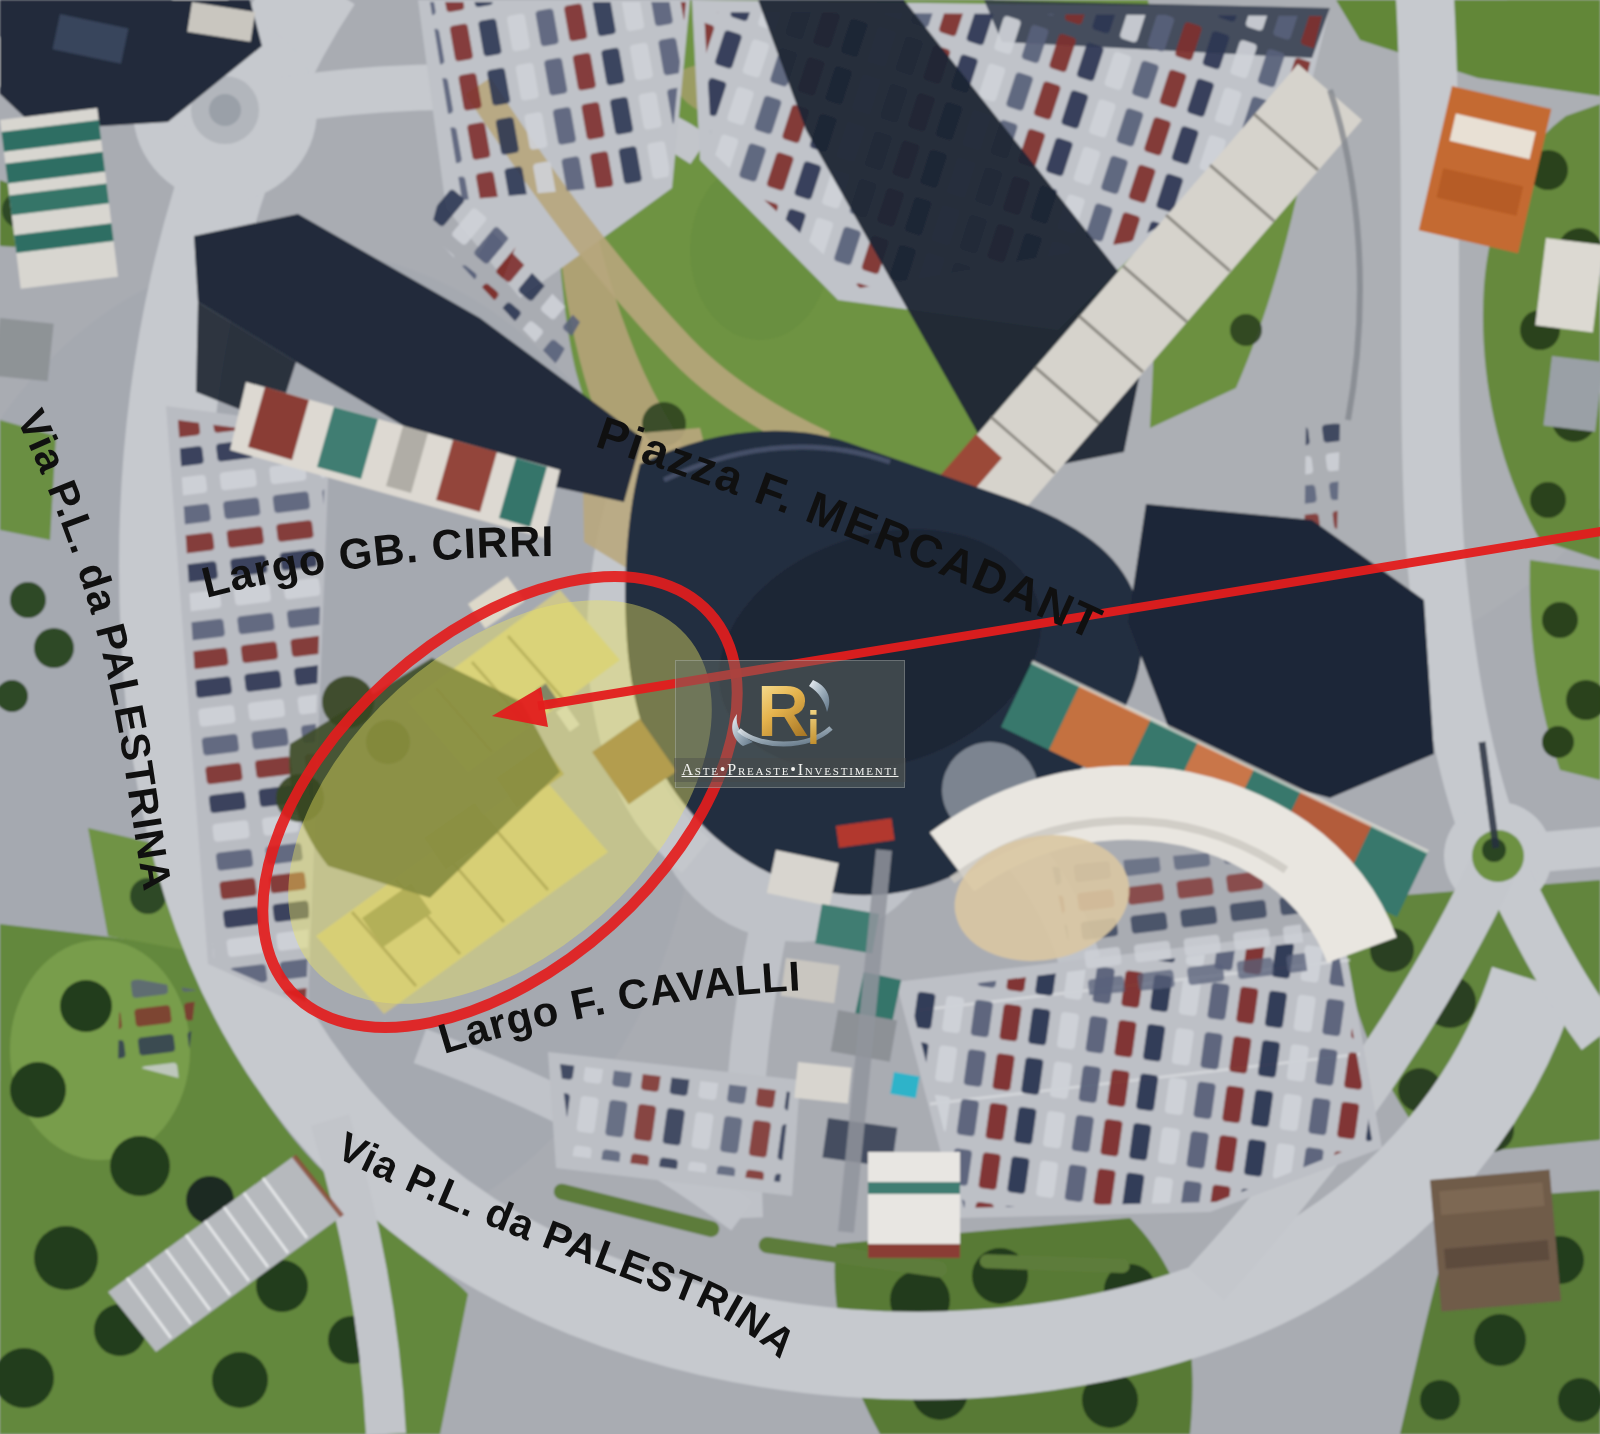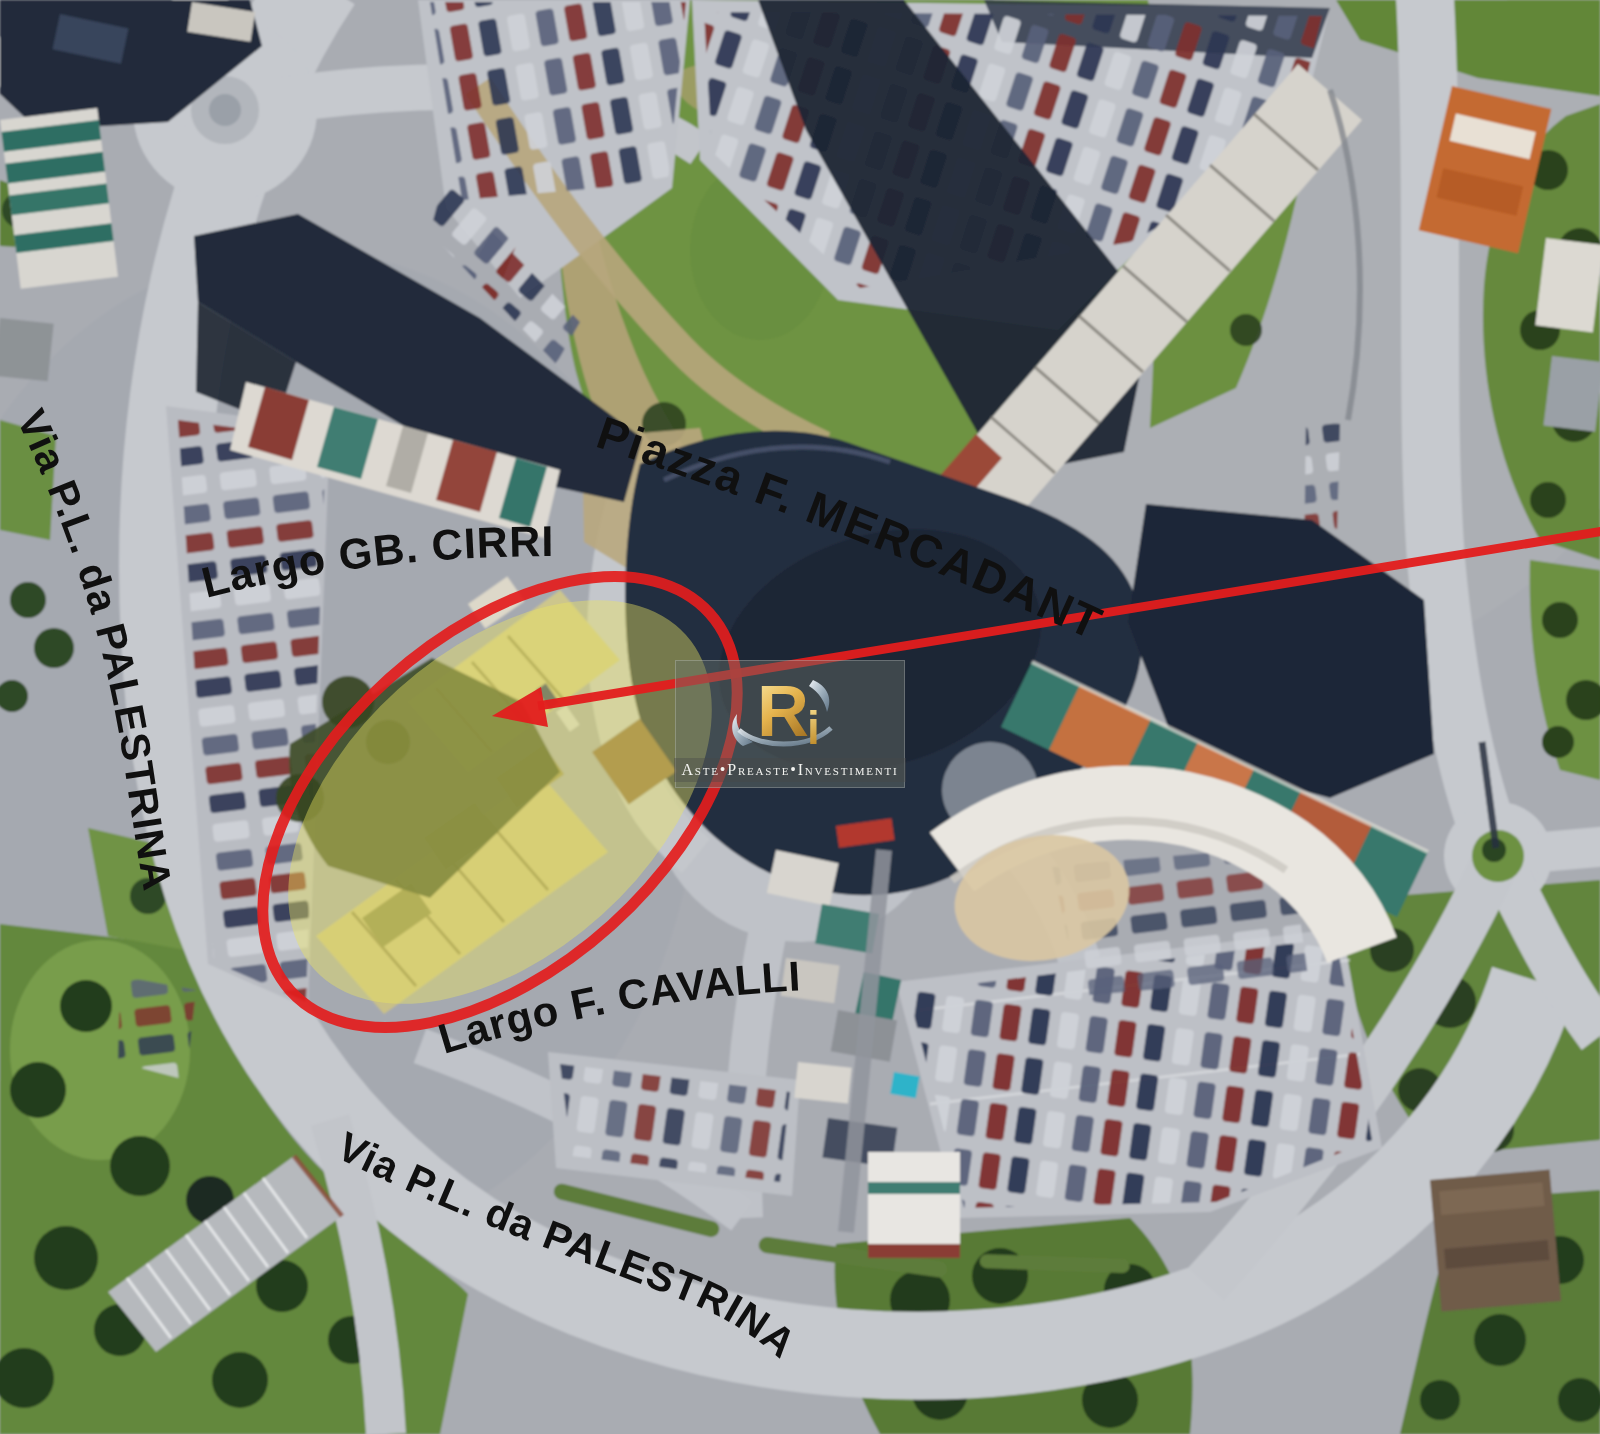--- a/index.html
+++ b/index.html
@@ -16,21 +16,21 @@
   .wm-r{position:absolute;left:42px;top:-4px;font-weight:bold;font-size:72px;line-height:86px;
     background:linear-gradient(140deg,#f7e29a 10%,#e6b44e 45%,#9c6b1d 90%);
     -webkit-background-clip:text;background-clip:text;color:transparent;
     text-shadow:none;}
   .wm-i{position:absolute;left:92px;top:26px;font-weight:bold;font-size:46px;line-height:60px;
     background:linear-gradient(160deg,#f2d583 20%,#b9831f 85%);
     -webkit-background-clip:text;background-clip:text;color:transparent;}
   .wm-swoosh{position:absolute;left:0;top:0;width:150px;height:86px;overflow:visible;}
   .wm-tagline{font-family:"Liberation Serif",serif;font-variant:small-caps;
     font-size:16px;letter-spacing:1.8px;color:#f3f3f0;white-space:nowrap;
-    background:rgba(70,72,70,0.38);padding:2px 7px;line-height:20px;}
+    background:rgba(70,72,70,0.38);padding:2px 7px;line-height:20px;text-decoration:underline;}
 </style>
 </head>
 <body>
 
 <div id="stage">
 
 <svg id="map-svg" viewBox="0 0 1600 1434" xmlns="http://www.w3.org/2000/svg">
   <defs>
     <filter id="soften" x="-2%" y="-2%" width="104%" height="104%">
       <feGaussianBlur stdDeviation="1.1"></feGaussianBlur>

